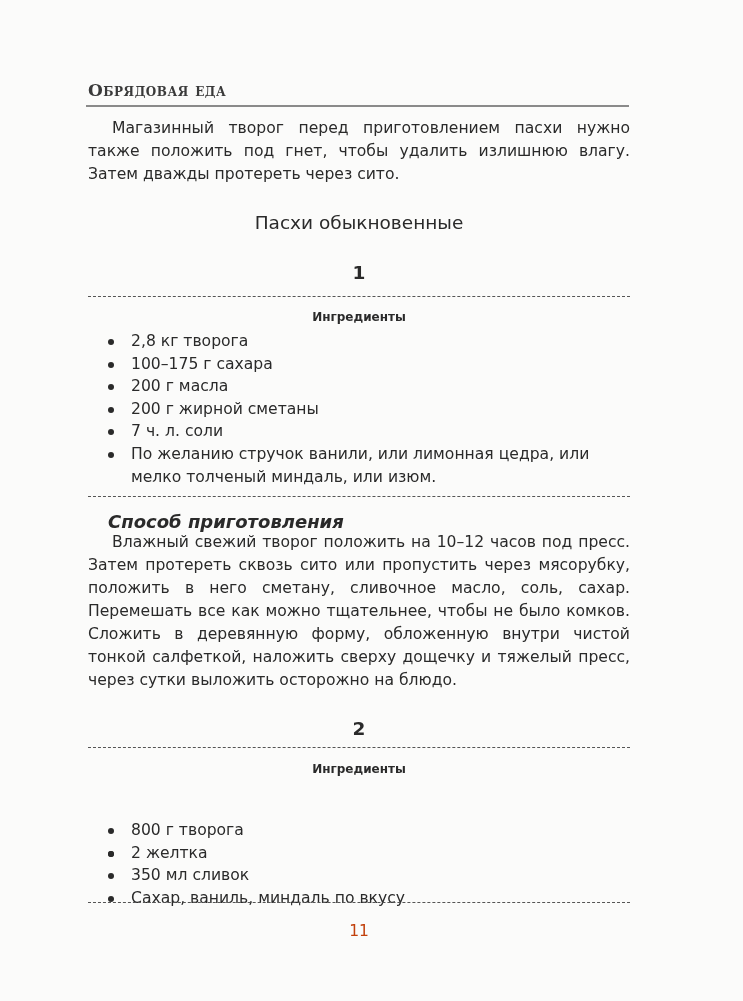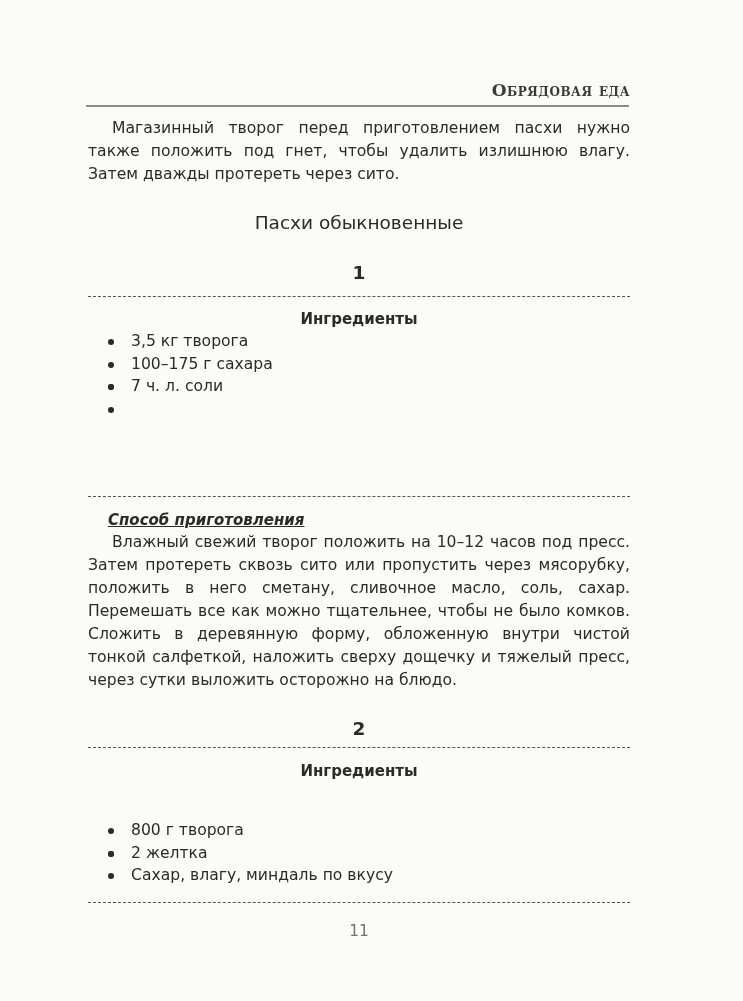--- a/index.html
+++ b/index.html
@@ -12,21 +12,21 @@
     overflow: hidden;
   }
   .page {
     position: absolute;
     left: 88px; top: 0;
     width: 542px;
   }
   .running-head {
     position: absolute;
     top: 80px; left: 0; width: 542px;
-    text-align: right;
+    text-align: left;
     font-family: "DejaVu Serif", serif;
     font-variant: small-caps;
     font-weight: bold;
     font-size: 17px;
     letter-spacing: 0.5px;
     color: #3a3a3a;
   }
   .head-rule {
     position: absolute;
     top: 105px; left: -2px; width: 543px;
@@ -48,78 +48,80 @@
   .recipe-num {
     position: absolute; left: 0; width: 542px;
     text-align: center; font-weight: bold; font-size: 18.5px;
   }
   .dash {
     position: absolute; left: 0; width: 542px; height: 0;
     border-top: 1.2px dashed #555;
   }
   .ing-title {
     position: absolute; left: 0; width: 542px;
-    text-align: center; font-weight: bold; font-size: 15px;
+    text-align: center; font-weight: bold; font-size: 12px;
   }
   ul.ing {
     position: absolute; left: 0; width: 542px;
     margin: 0; padding: 0; list-style: none;
   }
   ul.ing li {
     position: relative;
     padding-left: 43px;
     font-size: 15.6px;
     line-height: 22.6px;
   }
   ul.ing li .bullet {
     position: absolute; left: 20px; top: 9px;
     width: 6px; height: 6px; border-radius: 50%; background: #2a2a2a;
   }
   .method-title {
     position: absolute; top: 511px; left: 20px;
-    font-weight: bold; font-style: italic; font-size: 15px; text-decoration: underline;
+    font-weight: bold; font-style: italic; font-size: 18px;
   }
   .method { position: absolute; top: 531px; left: 0; width: 542px; }
   .page-num {
     position: absolute; top: 922px; left: 0; width: 542px;
-    text-align: center; font-size: 15.5px; color: #737373;
+    text-align: center; font-size: 15.5px; color: #c2410c;
   }
 </style>
 </head>
 <body>
 
 <div class="page">
 
   <div class="running-head">Обрядовая еда</div>
   <div class="head-rule"></div>
 
   <p class="p indent intro">Магазинный творог перед приготовлением пасхи нужно также положить под гнет, чтобы удалить излишнюю влагу. Затем дважды протереть через сито.</p>
 
   <div class="section-title">Пасхи обыкновенные</div>
 
   <div class="recipe-num" style="top:262px;">1</div>
   <div class="dash" style="top:296px;"></div>
   <div class="ing-title" style="top:310px;">Ингредиенты</div>
   <ul class="ing" style="top:330px;">
-    <li><span class="bullet"></span><span>3,5 кг творога</span></li>
+    <li><span class="bullet"></span><span>2,8 кг творога</span></li>
     <li><span class="bullet"></span><span>100–175 г сахара</span></li>
-    <li><span class="bullet"></span></li>
+    <li><span class="bullet"></span><span>200 г масла</span></li>
+    <li><span class="bullet"></span><span>200 г жирной сметаны</span></li>
     <li><span class="bullet"></span><span>7 ч. л. соли</span></li>
-    <li><span class="bullet"></span></li>
+    <li><span class="bullet"></span><span>По желанию стручок ванили, или лимонная цедра, или мелко толченый миндаль, или изюм.</span></li>
   </ul>
   <div class="dash" style="top:496px;"></div>
 
   <div class="method-title">Способ приготовления</div>
   <p class="p indent method">Влажный свежий творог положить на 10–12 часов под пресс. Затем протереть сквозь сито или пропустить через мясорубку, положить в него сметану, сливочное масло, соль, сахар. Перемешать все как можно тщательнее, чтобы не было комков. Сложить в деревянную форму, обложенную внутри чистой тонкой салфеткой, наложить сверху дощечку и тяжелый пресс, через сутки выложить осторожно на блюдо.</p>
 
   <div class="recipe-num" style="top:718px;">2</div>
   <div class="dash" style="top:747px;"></div>
   <div class="ing-title" style="top:762px;">Ингредиенты</div>
   <ul class="ing" style="top:782px;margin-top:37px;">
     <li><span class="bullet"></span><span>800 г творога</span></li>
     <li><span class="bullet"></span></li>
     <li><span class="bullet"></span><span>2 желтка</span></li>
-    <li><span class="bullet"></span><span>Сахар, влагу, миндаль по вкусу</span></li>
+    <li><span class="bullet"></span><span>350 мл сливок</span></li>
+    <li><span class="bullet"></span><span>Сахар, ваниль, миндаль по вкусу</span></li>
   </ul>
   <div class="dash" style="top:902px;"></div>
 
   <div class="page-num">11</div>
 </div>
 
 </body></html>

